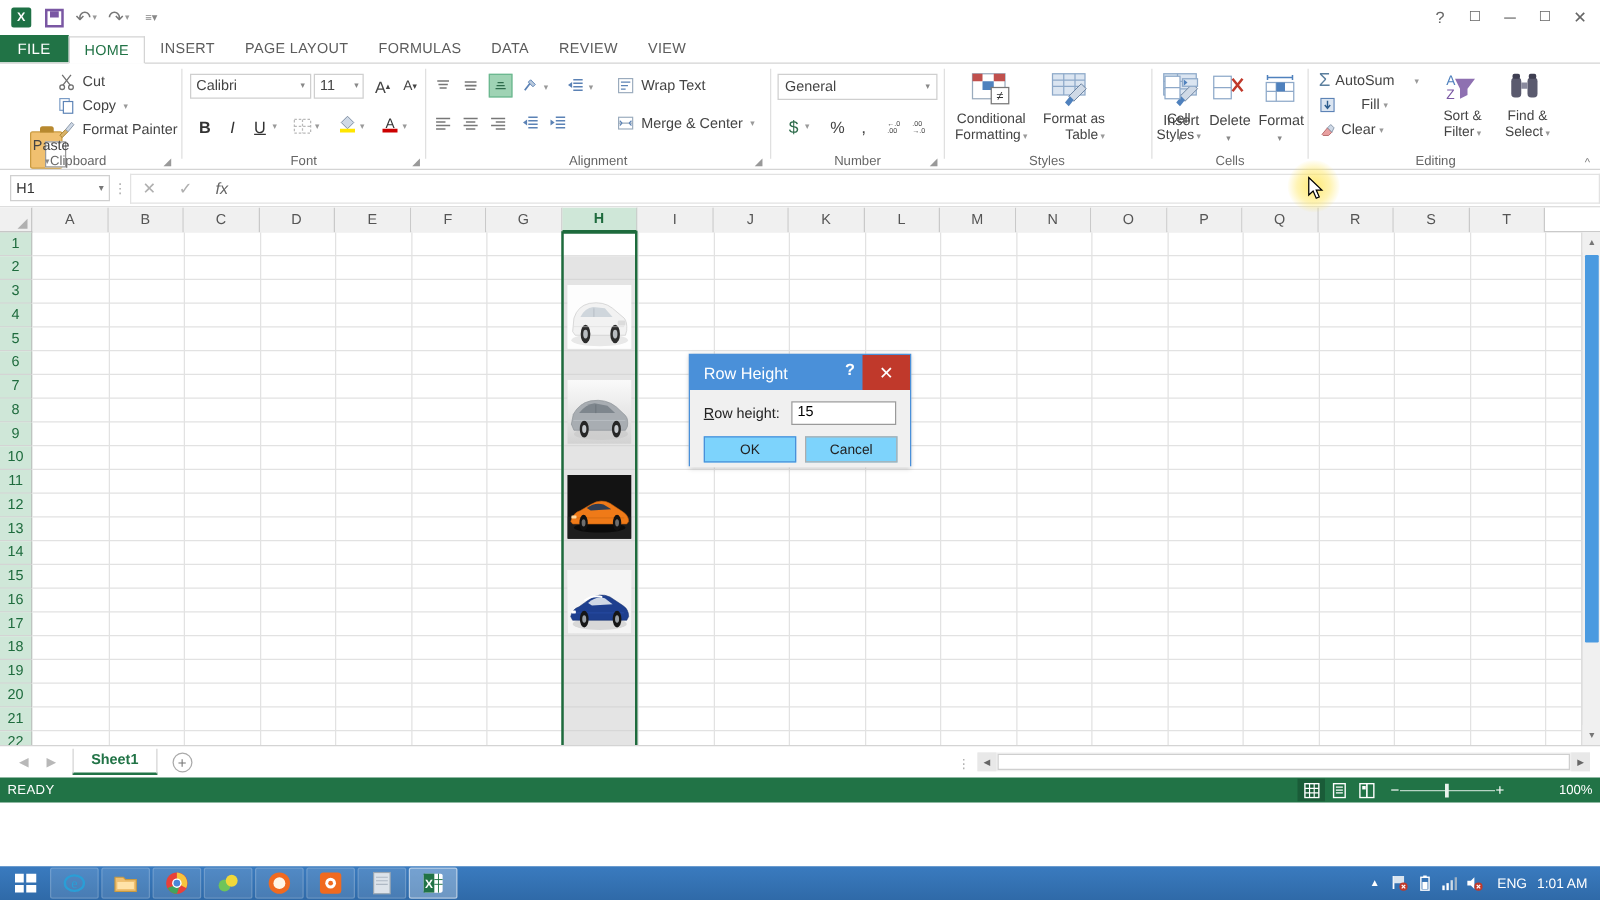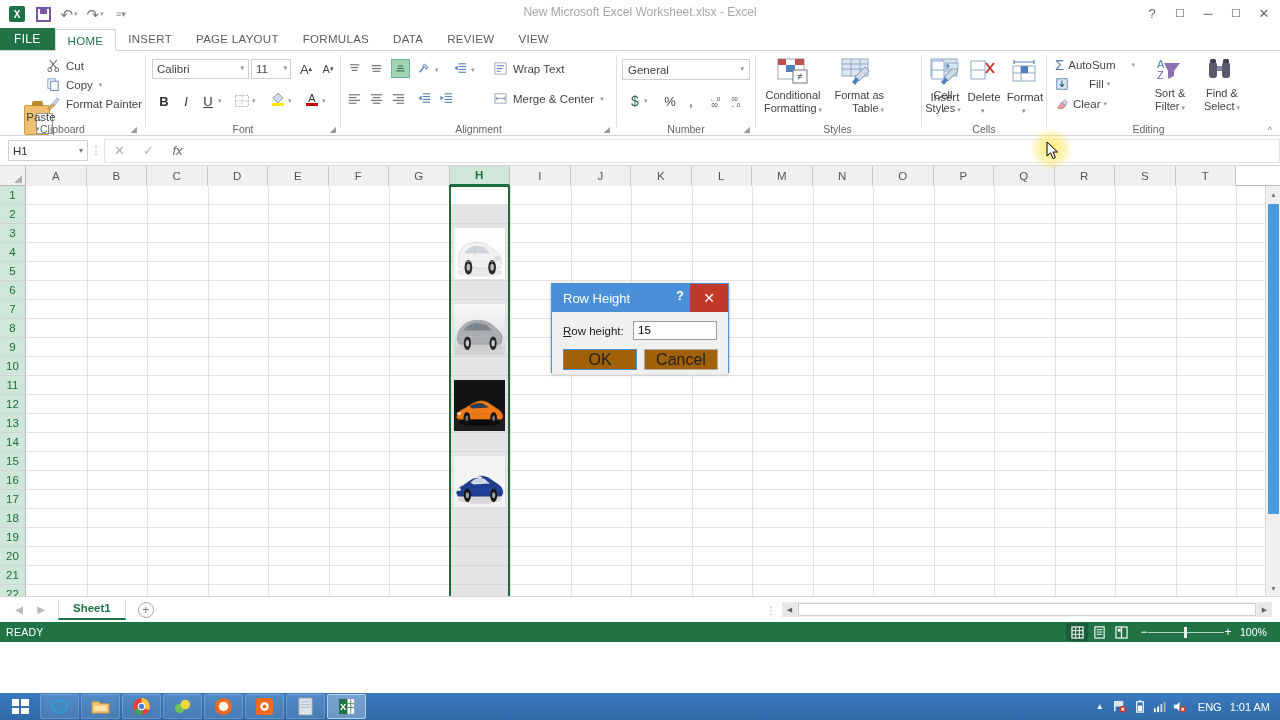--- a/index.html
+++ b/index.html
@@ -129,21 +129,21 @@
       display:flex; align-items:center; }
   .st-ready { margin-left:6px; letter-spacing:.3px; }
   .st-right { position:absolute; right:6px; top:0; height:20px; display:flex; align-items:center; gap:0; }
   .vw-btn { width:22px; height:18px; display:flex; align-items:center; justify-content:center; }
   .vw-btn.active { background:#1a5c38; }
   .zoom-slider { position:relative; width:96px; height:18px; display:flex; align-items:center;
       margin:0 6px; }
   .zs-line { position:absolute; left:10px; right:10px; height:1px; background:#b6d4c3; }
   .zs-knob { position:absolute; left:46px; width:3px; height:11px; background:#e9f2ec; }
   .zs-minus, .zs-plus { width:12px; text-align:center; font-size:12px; }
-  .zoom-pct { width:34px; font-size:10.5px; }
+  .zoom-pct { width:34px; text-align:right; font-size:10.5px;margin-left:28px; }
 
   
   .taskbar { position:absolute; left:0; bottom:0; width:1280px; height:27px;
       background:linear-gradient(#3a7bbf,#2f6aa8); display:flex; align-items:center; }
   .tb-start { width:40px; height:27px; display:flex; align-items:center; justify-content:center; }
   .tb-win { width:17px; height:15px; display:grid; grid-template-columns:1fr 1fr;
       grid-template-rows:1fr 1fr; gap:2px; }
   .tb-win i { background:#fff; display:block; }
   .tb-item { width:39px; height:25px; margin-right:2px; display:flex; align-items:center;
       justify-content:center; background:rgba(255,255,255,.12); border:1px solid rgba(255,255,255,.18);
@@ -160,22 +160,22 @@
   .dlg-title { position:relative; height:28px; background:#4a90d9; display:flex; align-items:center; }
   .dlg-title-text { margin-left:11px; color:#fff; font-size:13px; }
   .dlg-help { position:absolute; right:44px; top:4px; color:#fff; font-size:13px; font-weight:bold; }
   .dlg-close { position:absolute; right:0; top:0; width:38px; height:28px; background:#c0392b;
       color:#fff; display:flex; align-items:center; justify-content:center; font-size:14px; }
   .dlg-body { position:relative; height:62px; background:#f0f0f0; }
   .dlg-label { position:absolute; left:11px; top:13px; font-size:11.5px; color:#222; }
   .dlg-label u { text-decoration:underline; }
   .dlg-input { position:absolute; left:81px; top:9px; width:84px; height:19px; background:#fff;
       border:1px solid #9a9a9a; font-size:11.5px; color:#000; padding:2px 0 0 4px; }
-  .dlg-btn { position:absolute; top:37px; width:74px; height:21px; background:#a16207;
-      border:1px solid #adadad; font-size:16px; color:#222; display:flex; align-items:center;
+  .dlg-btn { position:absolute; top:37px; width:74px; height:21px; background:#7dd3fc;
+      border:1px solid #adadad; font-size:11px; color:#222; display:flex; align-items:center;
       justify-content:center; }
   .dlg-btn.primary { left:11px; border-color:#4a90d9; }
   .dlg-btn.cancel { left:92px; }
 
   
   .cursor-glow { position:absolute; left:1030px; top:128px; width:42px; height:42px; border-radius:50%;
       background:radial-gradient(circle, rgba(255,230,90,.85) 0%, rgba(255,230,90,.45) 45%, rgba(255,230,90,0) 72%);
       z-index:70; }
   .cursor-arrow { position:absolute; left:1046px; top:141px; z-index:71; }
 </style>
@@ -197,21 +197,20 @@
           <span class="mini-caret">▾</span>
       </div>
       <div class="qat-btn">
         <span class="arrow-ico">↷</span>
           <span class="mini-caret">▾</span>
       </div>
       <div class="qat-btn">
           <span style="font-size:9px;color:#888;">≡▾</span>
         </div>
     </div>
-    <div class="title-text">New Microsoft Excel Worksheet.xlsx - Excel</div>
     <div class="win-ctrls">
       <div class="win-btn">?</div>
       <div class="win-btn">
         <span style="font-size:11px;">☐</span>
       </div>
       <div class="win-btn">─</div>
       <div class="win-btn">
           <span style="font-size:11px;">☐</span>
         </div>
       <div class="win-btn">✕</div>

